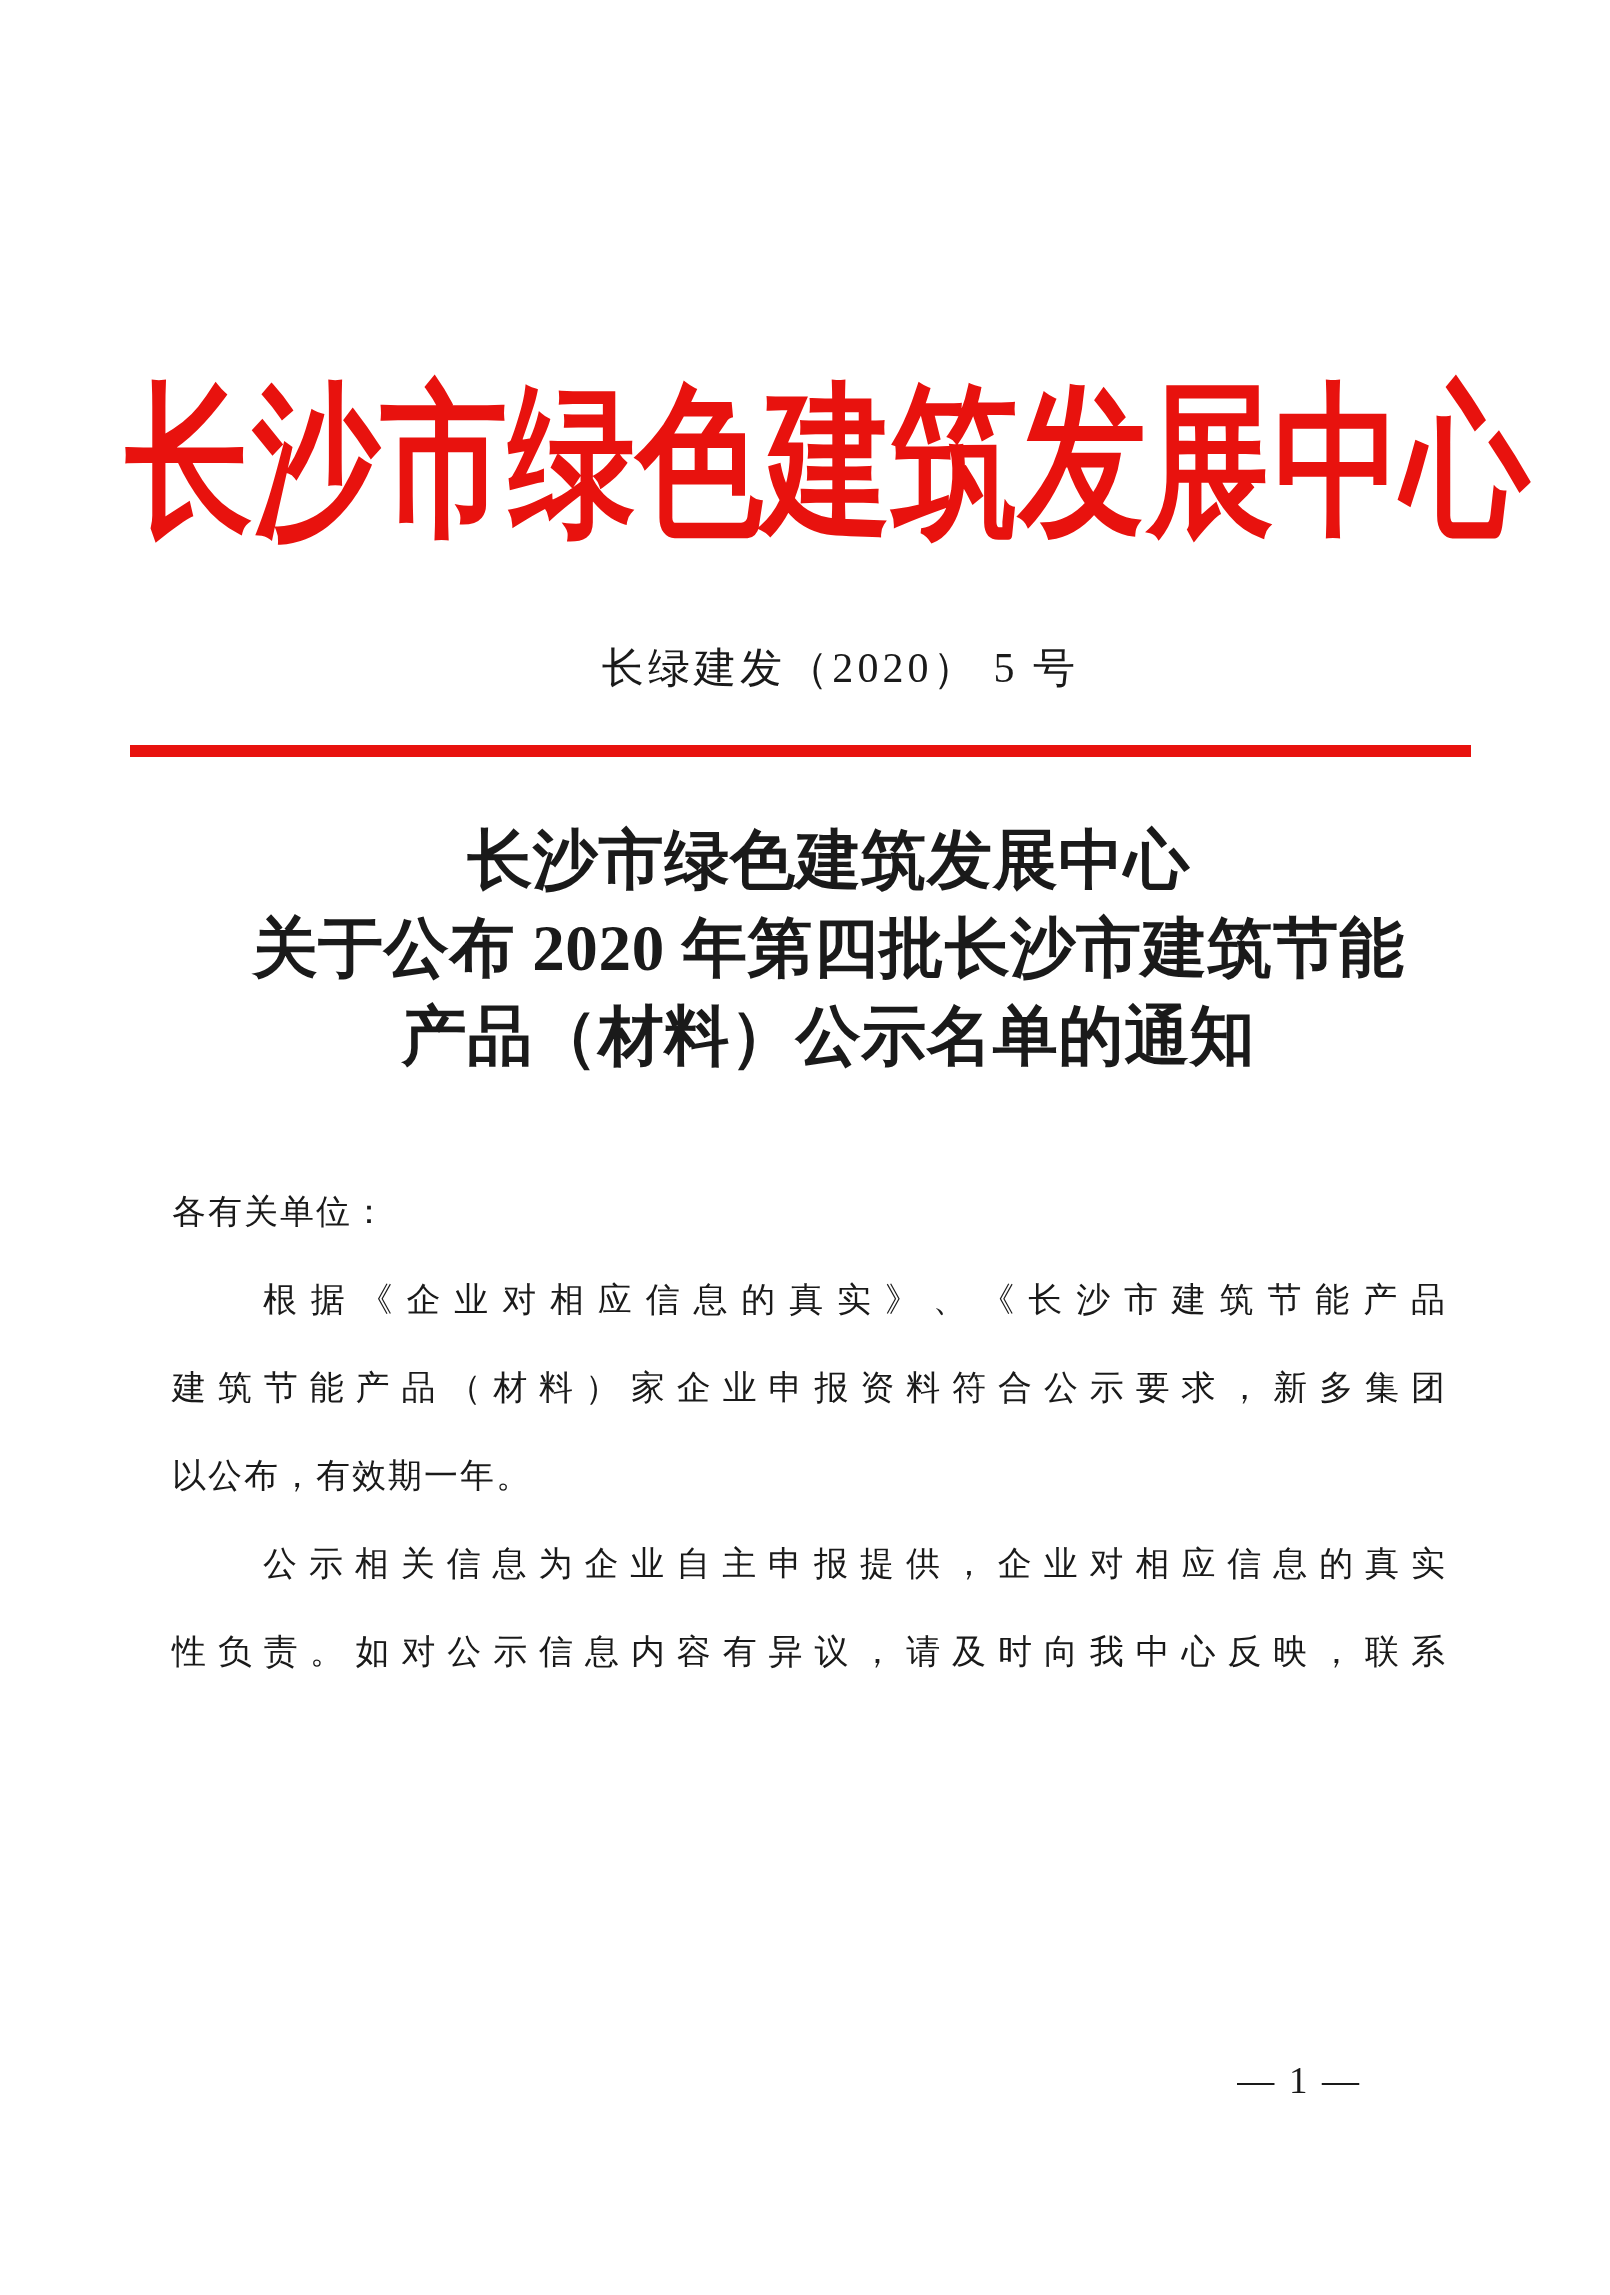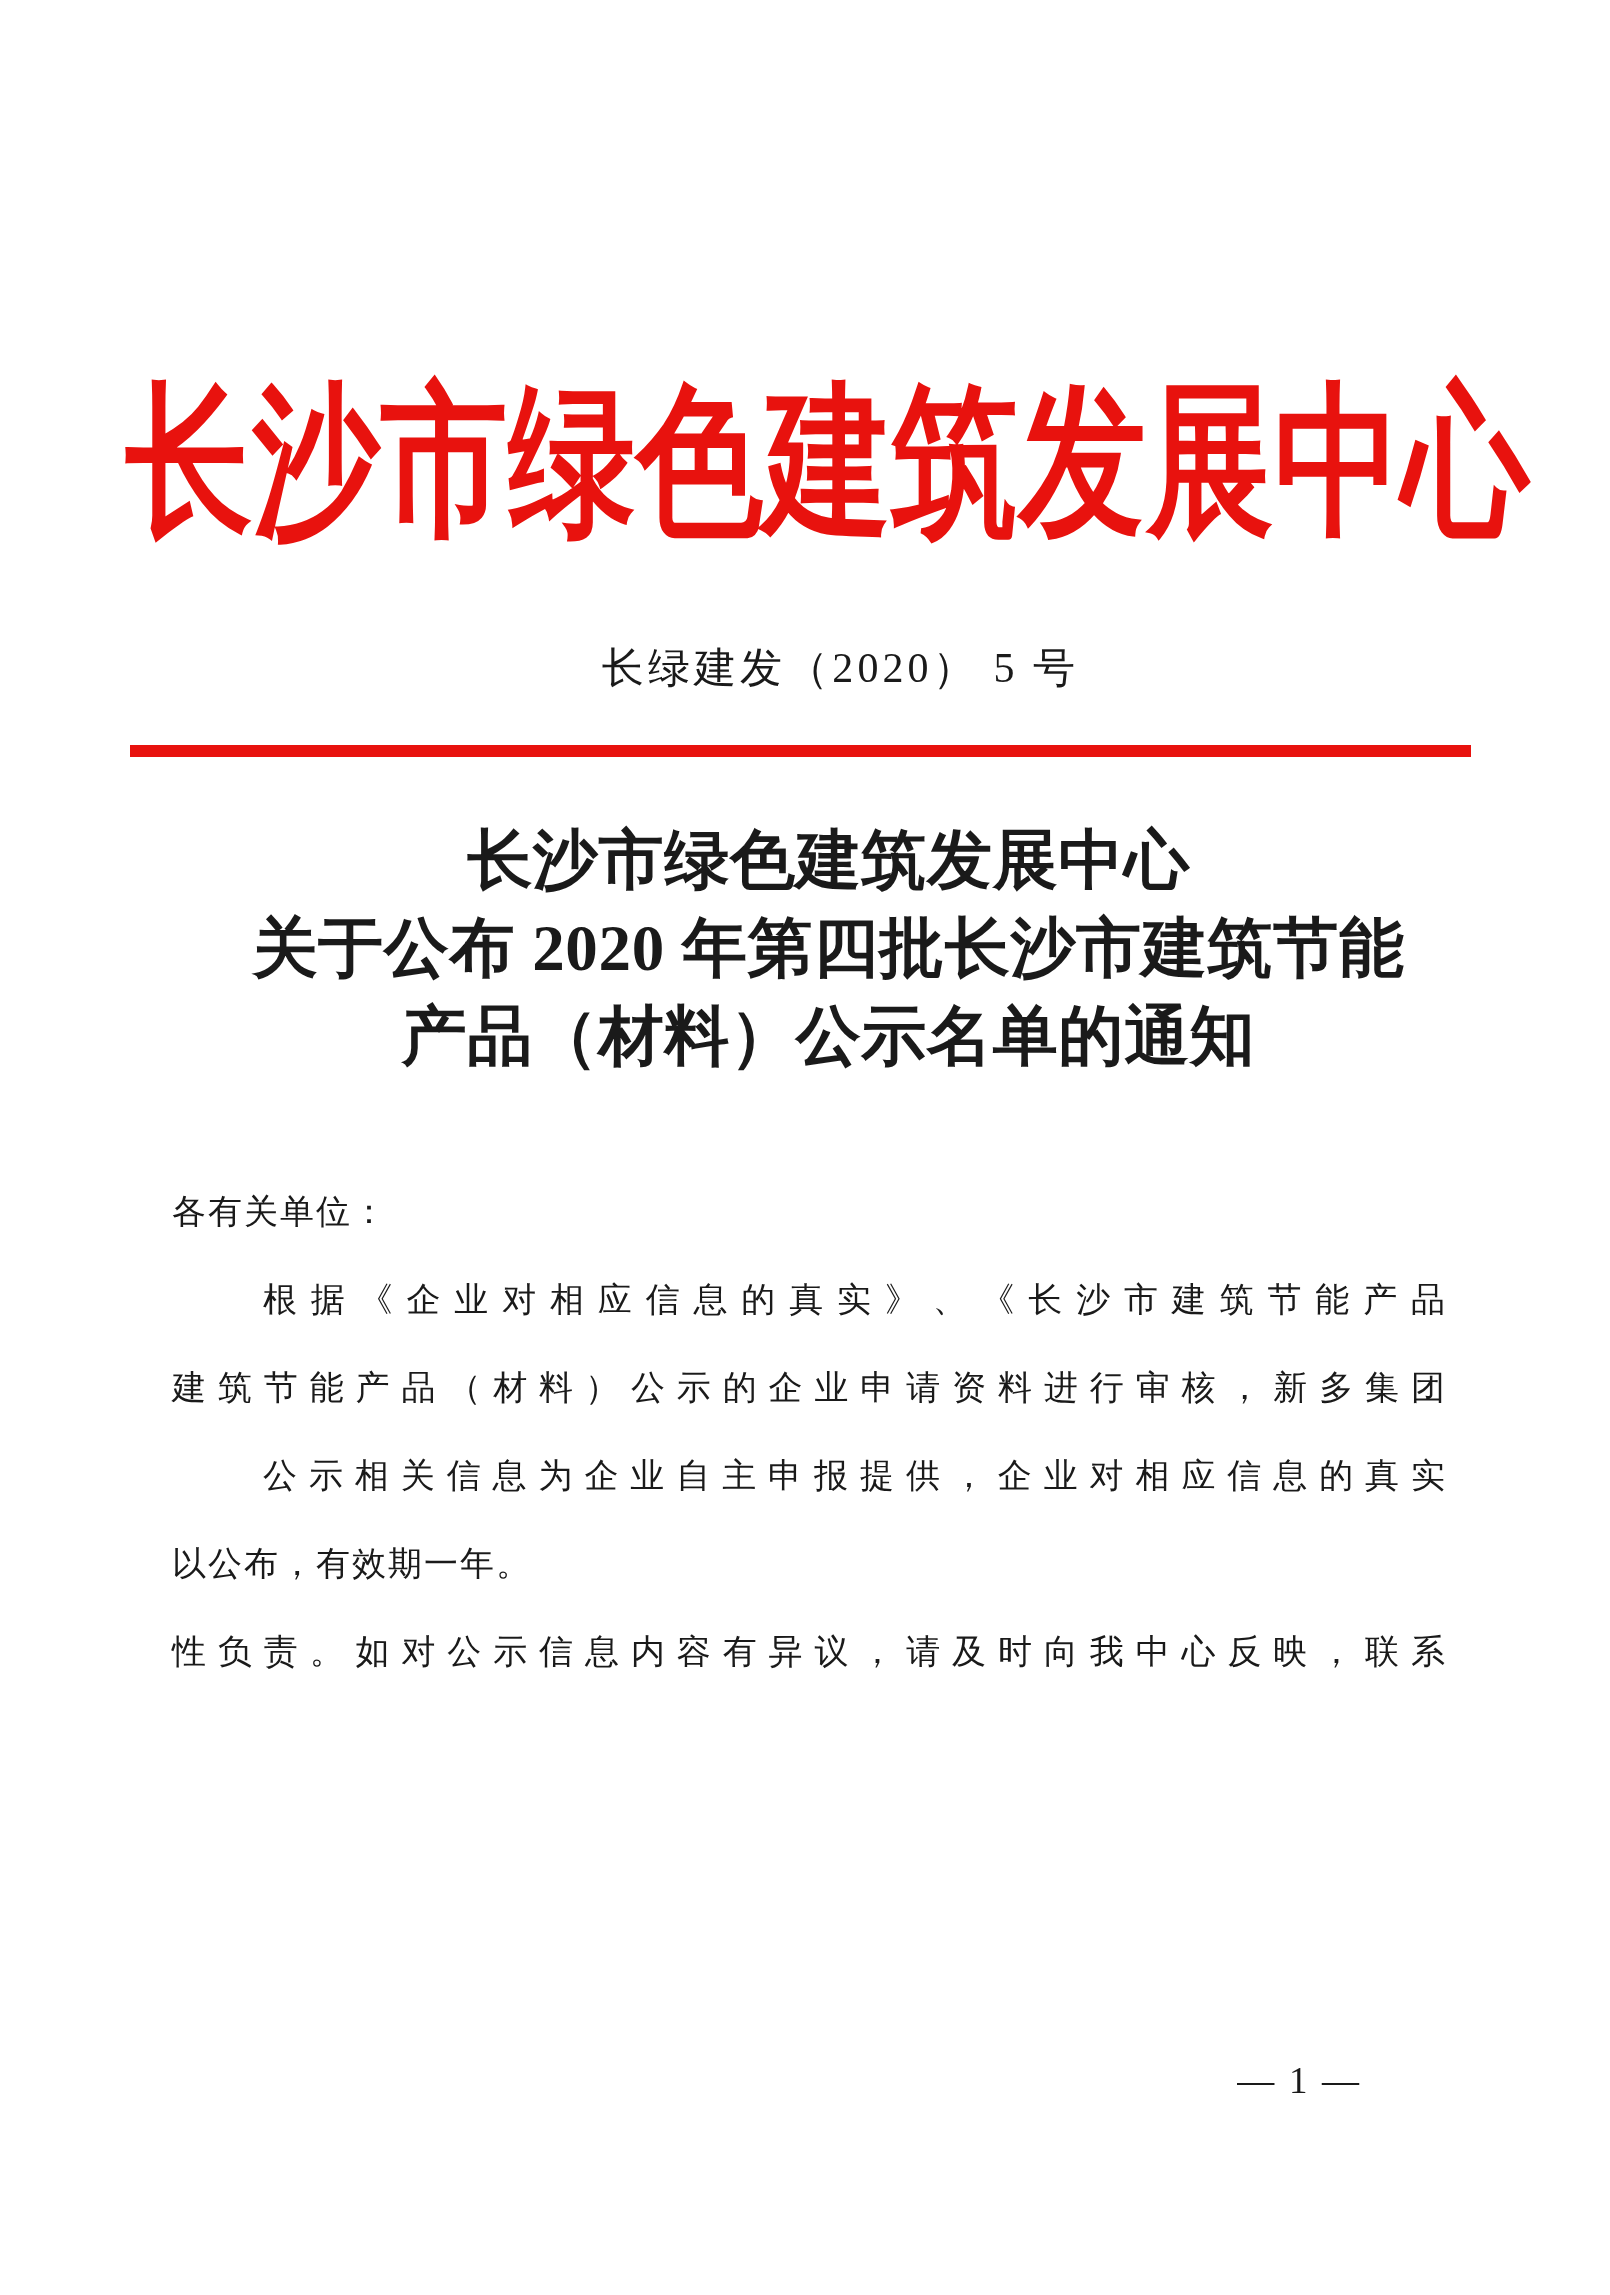--- a/index.html
+++ b/index.html
@@ -129,23 +129,23 @@
   <div class="doc-title">
     <div class="title-line">长沙市绿色建筑发展中心</div>
     <div class="title-line">关于公布 2020 年第四批长沙市建筑节能</div>
     <div class="title-line">产品（材料）公示名单的通知</div>
   </div>
 
   <div class="body-block">
     <div class="body-line">各有关单位：</div>
 
     <div class="body-line justify indent">根据《企业对相应信息的真实》、《长沙市建筑节能产品</div>
-    <div class="body-line justify">建筑节能产品（材料）公示的企业申请资料进行审核，新多集团</div>
+    <div class="body-line justify">建筑节能产品（材料）家企业申报资料符合公示要求，新多集团</div>
+    <div class="body-line">以公布，有效期一年。</div>
+
     <div class="body-line justify indent">公示相关信息为企业自主申报提供，企业对相应信息的真实</div>
-
-    <div class="body-line">以公布，有效期一年。</div>
     <div class="body-line justify">性负责。如对公示信息内容有异议，请及时向我中心反映，联系</div>
   </div>
 
   <div class="page-number">— 1 —</div>
 
 </div>
 
 
 </body></html>

